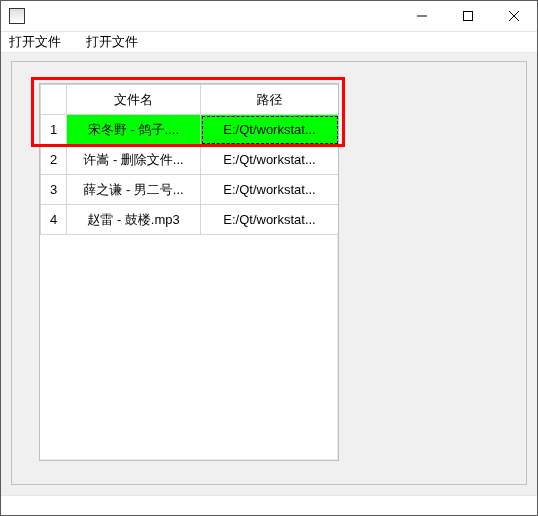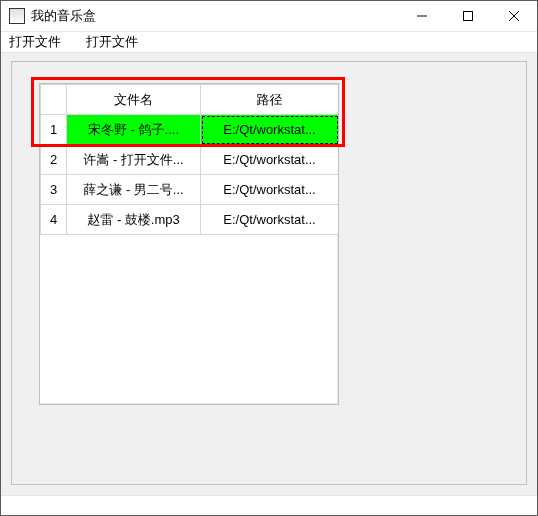--- a/index.html
+++ b/index.html
@@ -72,21 +72,21 @@
     position: absolute;
     left: 10px; right: 10px; top: 8px; bottom: 10px;
     border: 1px solid #c0c0c0;
     background: #f0f0f0;
   }
   .table-wrap {
     position: absolute;
     left: 38px;
     top: 30px;
     width: 300px;
-    height: 322px;
+    height: 378px;
     background: #fff;
     border: 1px solid #bfbfbf;
     box-shadow: inset -1px -1px 0 #e9e9e9;
     overflow: hidden;
   }
   table.grid {
     border-collapse: collapse;
     width: 100%;
     table-layout: fixed;
   }
@@ -137,21 +137,20 @@
     background: #fff;
   }
 </style>
 </head>
 <body>
 
 <div class="window">
 
   <div class="titlebar">
     <div class="app-icon"></div>
-    <div class="title">我的音乐盒</div>
     <div class="title-controls">
       <div class="title-btn">
         <svg width="10" height="10" viewBox="0 0 10 10">
             <path d="M0 5 H10" stroke="#000" stroke-width="1"></path>
           </svg>
       </div>
       <div class="title-btn">
         <svg width="10" height="10" viewBox="0 0 10 10">
             <rect x="0.5" y="0.5" width="9" height="9" fill="none" stroke="#000" stroke-width="1"></rect>
           </svg>
@@ -187,21 +186,21 @@
           </tr>
         </thead>
         <tbody>
           <tr>
             <th class="rowhdr">1</th>
             <td class="sel-name">宋冬野 - 鸽子....</td>
             <td class="sel-path">E:/Qt/workstat...</td>
           </tr>
           <tr>
             <th class="rowhdr">2</th>
-            <td>许嵩 - 打开文件...</td>
+            <td>许嵩 - 删除文件...</td>
             <td>E:/Qt/workstat...</td>
           </tr>
           <tr>
             <th class="rowhdr">3</th>
             <td>薛之谦 - 男二号...</td>
             <td>E:/Qt/workstat...</td>
           </tr>
           <tr>
             <th class="rowhdr">4</th>
             <td>赵雷 - 鼓楼.mp3</td>

